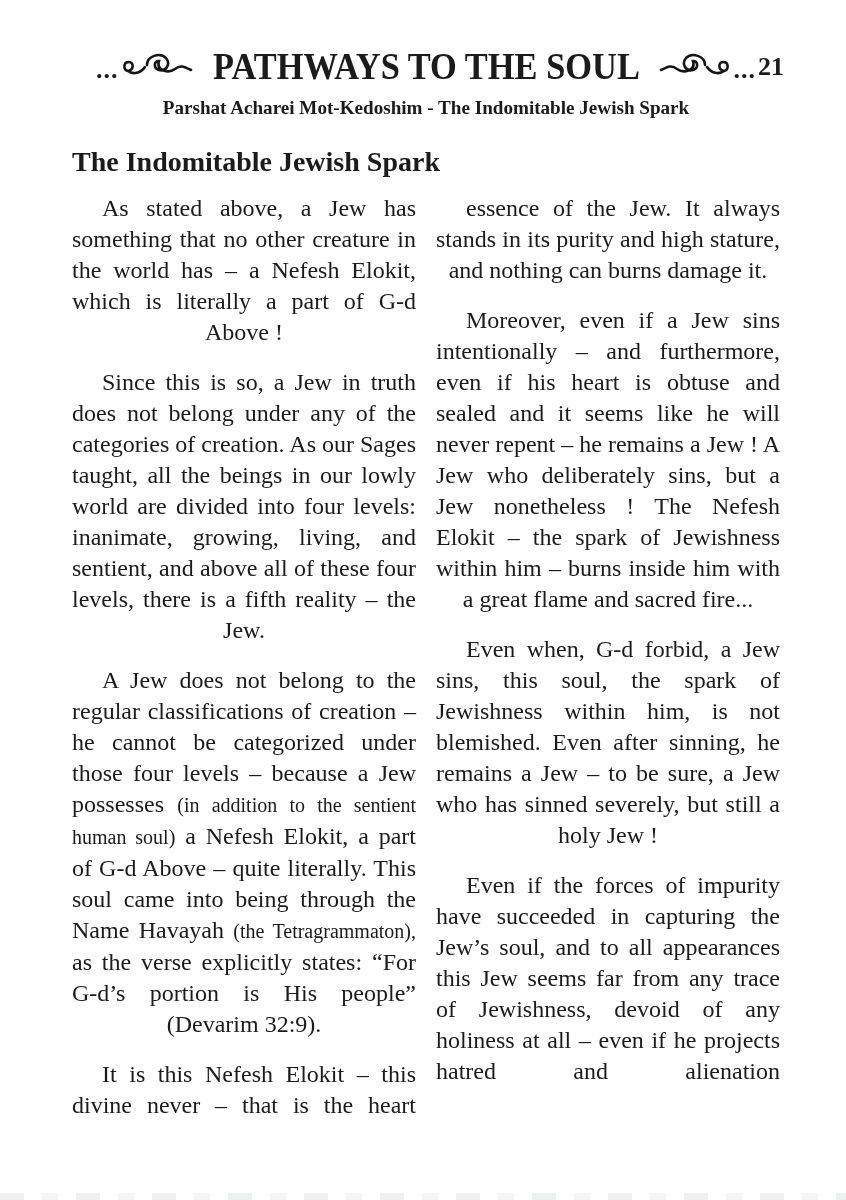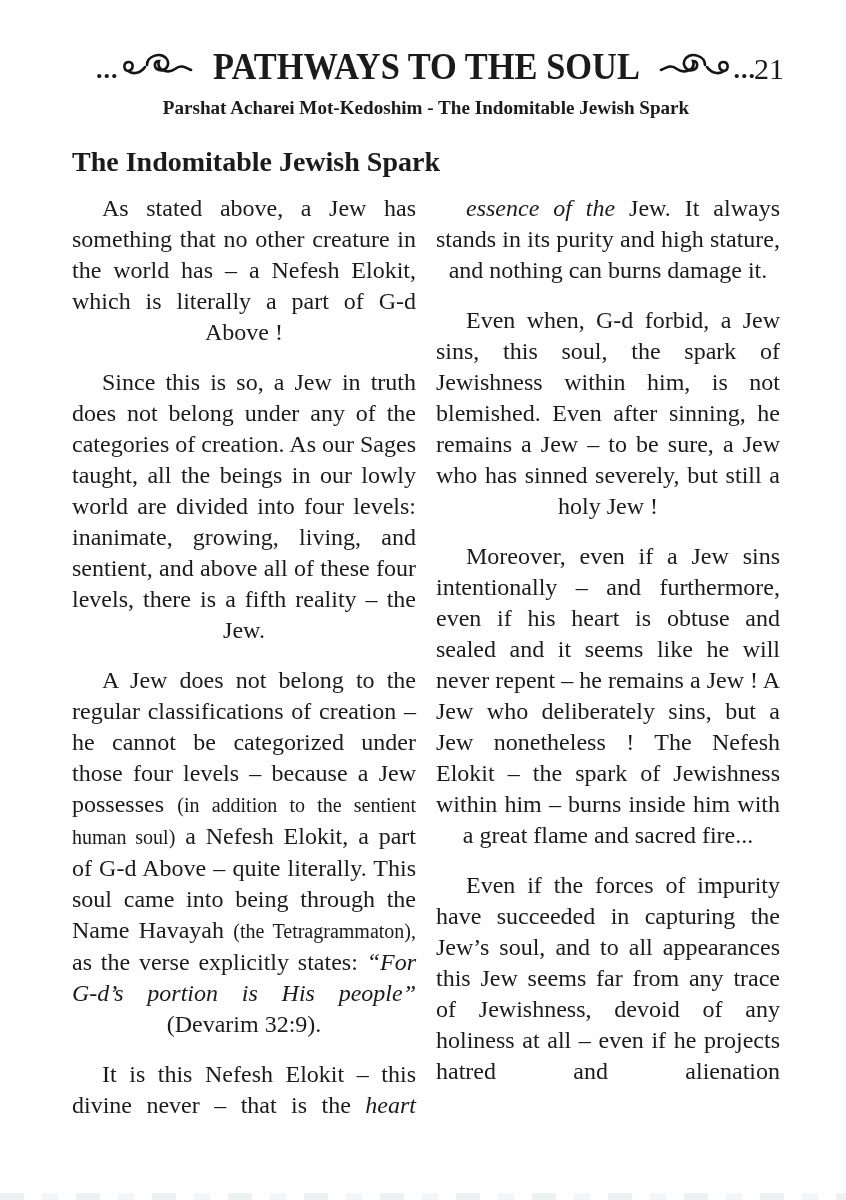--- a/index.html
+++ b/index.html
@@ -10,31 +10,31 @@
   }
   .page{box-sizing:border-box;width:846px;height:1200px;padding:44px 66px 0 72px;position:relative;}
   
   .header-line{position:relative;display:flex;justify-content:center;align-items:center;gap:4px;height:44px;}
   .book-title{font-size:37px;font-weight:bold;margin:0;white-space:nowrap;transform:scaleX(.93);letter-spacing:0px;}
   .orn{display:flex;align-items:center;gap:2px;}
   .orn svg{display:block;}
   .orn .dots{font-weight:bold;font-size:26px;line-height:10px;position:relative;top:4px;letter-spacing:1px;}
   .orn.right{transform:none;}
   .orn.right svg{transform:scaleX(-1);}
-  .pagenum{position:absolute;right:-4px;top:8px;font-size:30px;font-weight:normal;}
+  .pagenum{position:absolute;right:-4px;top:8px;font-size:26px;font-weight:bold;}
   .subtitle{text-align:center;font-size:19.5px;font-weight:bold;margin-top:9px;transform:scaleX(.98);}
   .section-title{text-align:left;font-size:28px;font-weight:bold;margin:27px 0 15px;}
   
   .columns{display:flex;gap:20px;margin-top:6px;}
   .col{flex:1;font-size:24px;line-height:31px;}
   p.para{margin:0 0 19px;text-align:justify;text-indent:30px;}
   p.para.last-center{text-align-last:center;}
   p.para.last-justify{text-align-last:justify;margin-top:8px;}
   .run-normal{}
-  .run-italic{font-style:italic;}
+  .run-italic{}
   .run-small{font-size:20px;}
   
   .bottom-artifact{
     position:absolute;left:0;bottom:0;width:846px;height:7px;
     background:repeating-linear-gradient(90deg,#eef1f2 0 24px,#fefefe 24px 42px,#f3f5f6 42px 58px,#fefefe 58px 76px);
   }
 </style>
 </head>
 <body>
 
@@ -70,20 +70,20 @@
 
   <main class="columns">
     <div class="col">
         <p class="para last-center"><span class="run-normal">As stated above, a Jew has something that no other creature in the world has – a Nefesh Elokit, which is literally a part of G-d Above !</span></p>
         <p class="para last-center"><span class="run-normal">Since this is so, a Jew in truth does not belong under any of the categories of creation. As our Sages taught, all the beings in our lowly world are divided into four levels: inanimate, growing, living, and sentient, and above all of these four levels, there is a fifth reality – the Jew.</span></p>
         <p class="para last-center"><span class="run-normal">A Jew does not belong to the regular classifications of creation – he cannot be categorized under those four levels – because a Jew possesses </span><span class="run-small">(in addition to the sentient human soul)</span><span class="run-normal"> a Nefesh Elokit, a part of G-d Above – quite literally. This soul came into being through the Name Havayah </span><span class="run-small">(the Tetragrammaton),</span><span class="run-normal"> as the verse explicitly states: </span><span class="run-italic">“For G-d’s portion is His people”</span><span class="run-normal"> (Devarim 32:9).</span></p>
         <p class="para last-justify"><span class="run-normal">It is this Nefesh Elokit – this divine never – that is the </span><span class="run-italic">heart</span></p>
       </div>
     <div class="col">
         <p class="para last-center"><span class="run-italic">essence of the </span><span class="run-normal">Jew. It always stands in its purity and high stature, and nothing can burns damage it.</span></p>
+        <p class="para last-center"><span class="run-normal">Moreover, even if a Jew sins intentionally – and furthermore, even if his heart is obtuse and sealed and it seems like he will never repent – he remains a Jew ! A Jew who deliberately sins, but a Jew nonetheless ! The Nefesh Elokit – the spark of Jewishness within him – burns inside him with a great flame and sacred fire...</span></p>
         <p class="para last-center"><span class="run-normal">Even when, G-d forbid, a Jew sins, this soul, the spark of Jewishness within him, is not blemished. Even after sinning, he remains a Jew – to be sure, a Jew who has sinned severely, but still a holy Jew !</span></p>
-        <p class="para last-center"><span class="run-normal">Moreover, even if a Jew sins intentionally – and furthermore, even if his heart is obtuse and sealed and it seems like he will never repent – he remains a Jew ! A Jew who deliberately sins, but a Jew nonetheless ! The Nefesh Elokit – the spark of Jewishness within him – burns inside him with a great flame and sacred fire...</span></p>
         <p class="para last-justify"><span class="run-normal">Even if the forces of impurity have succeeded in capturing the Jew’s soul, and to all appearances this Jew seems far from any trace of Jewishness, devoid of any holiness at all – even if he projects hatred and alienation</span></p>
       </div>
   </main>
 
   <div class="bottom-artifact"></div>
 </div>
 
 </body></html>

